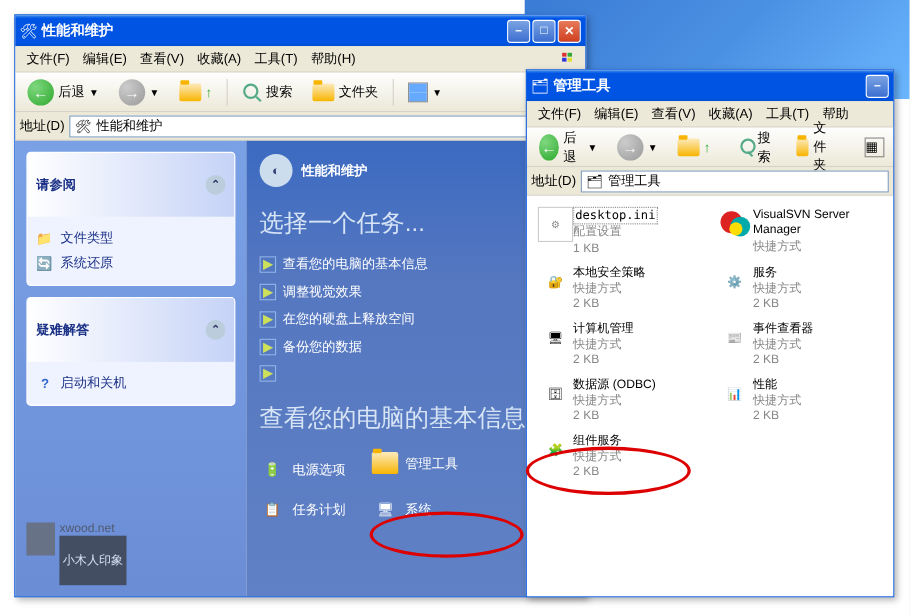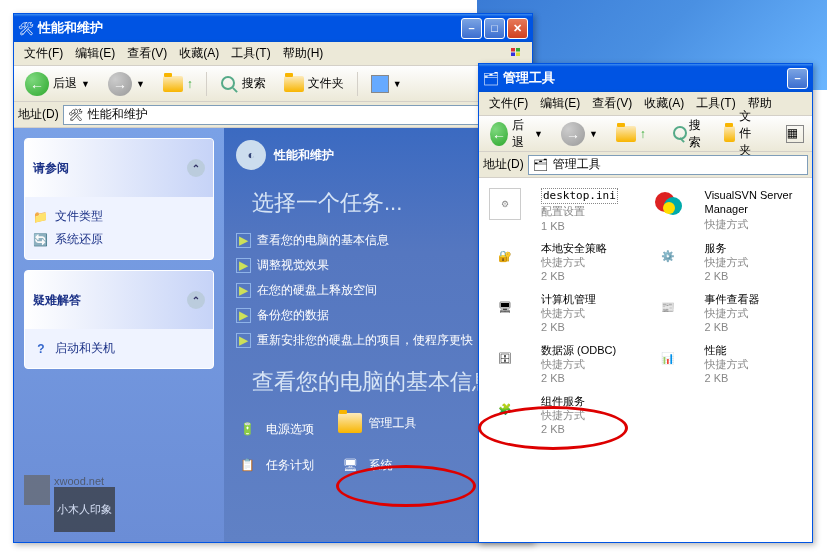--- a/index.html
+++ b/index.html
@@ -27,30 +27,30 @@
 #win1 .body{display:flex;height:calc(100% - 114px)}
 .sidebar{width:210px;background:linear-gradient(to bottom,#7aa1e6,#6b8dd6);padding:10px;display:flex;flex-direction:column;gap:10px}
 .sidebox{background:#eff3ff;border-radius:4px;overflow:hidden;border:1px solid #fff}
 .sidebox .hdr{background:linear-gradient(to right,#fff,#c6d3f7);padding:20px 8px;font-size:12px;font-weight:700;color:#1c3287;display:flex;justify-content:space-between;align-items:center}
 .sidebox .bd{padding:8px;font-size:12px}
 .sidebox .bd .item{display:flex;align-items:center;gap:6px;padding:3px 0;color:#1c3287;cursor:pointer}
 .watermark{margin-top:auto;opacity:.7;color:#444;font-size:11px;display:flex;align-items:flex-start;gap:4px}
 .watermark .bot{width:26px;height:30px;background:#666;position:relative}
 .mainpane{flex:1;background:linear-gradient(to bottom,#3b6ac1,#5577c0 30%,#6081c5);color:#fff;padding:12px;position:relative;overflow:hidden}
 .mainpane h1{font-size:12px;font-weight:700;margin-bottom:16px;display:flex;align-items:center;gap:8px}
-.mainpane h2{font-size:22px;font-weight:400;color:#d6e4f5;margin:18px 16px 14px}
+.mainpane h2{font-size:22px;font-weight:400;color:#d6e4f5;margin:18px 0 14px}
 .task{display:flex;align-items:center;gap:6px;font-size:12px;margin:8px 0;cursor:pointer}
 .arrow{width:15px;height:15px;border:1px solid #8fb3e8;display:flex;align-items:center;justify-content:center;color:#cde05a;font-size:11px;font-weight:700}
 .cplink{display:inline-flex;align-items:center;gap:6px;font-size:12px;margin-right:20px;margin-bottom:12px}
 .cpicon{width:24px;height:24px;display:flex;align-items:center;justify-content:center}
 .circ{position:absolute;border:3px solid #d00;border-radius:50%}
 #c1{width:140px;height:42px;left:336px;top:465px}
 #win2{left:478px;top:63px;width:335px;height:480px;z-index:5}
 #win2 .filearea{background:#fff;height:calc(100% - 114px);padding:8px;display:grid;grid-template-columns:1fr 1fr;gap:4px 10px;align-content:start;font-size:11px;overflow:hidden}
-.fileitem{display:flex;align-items:flex-start;gap:20px;padding:2px}
+.fileitem{display:flex;align-items:flex-start;gap:0;padding:2px}
 .ficon{width:32px;height:32px;flex-shrink:0;display:flex;align-items:center;justify-content:center;position:relative}
 .ftext{line-height:1.3}
 .ftext .fname{color:#000}
 .ftext .fmeta{color:#888}
 #c2{width:150px;height:44px;left:478px;top:406px;z-index:10}
 .chev{width:18px;height:18px;background:#bcd;border-radius:50%;display:flex;align-items:center;justify-content:center;color:#336;font-size:10px}
 .smico{width:16px;height:16px;display:inline-flex;align-items:center;justify-content:center}
 .folder-ico{width:20px;height:16px;background:linear-gradient(to bottom,#fceabb,#f8b500);border-radius:2px;position:relative}
 .folder-ico::before{content:"";position:absolute;top:-3px;left:1px;width:8px;height:4px;background:#f8b500;border-radius:1px}
 .mag{width:18px;height:18px;position:relative}
@@ -182,21 +182,20 @@
       <div class="task">
           <span class="arrow">▶</span>
           <span>在您的硬盘上释放空间</span>
         </div>
       <div class="task">
           <span class="arrow">▶</span>
           <span>备份您的数据</span>
         </div>
       <div class="task">
           <span class="arrow">▶</span>
-          <span>重新安排您的硬盘上的项目，使程序更快</span>
         </div>
       <h2>查看您的电脑的基本信息</h2>
       <div>
         <span class="cplink">
             <span class="cpicon">🔋</span>
             <span>电源选项</span>
           </span>
         <span class="cplink">
             <span class="cpicon">
               <span class="folder-ico" style="width:24px;height:20px"></span>

